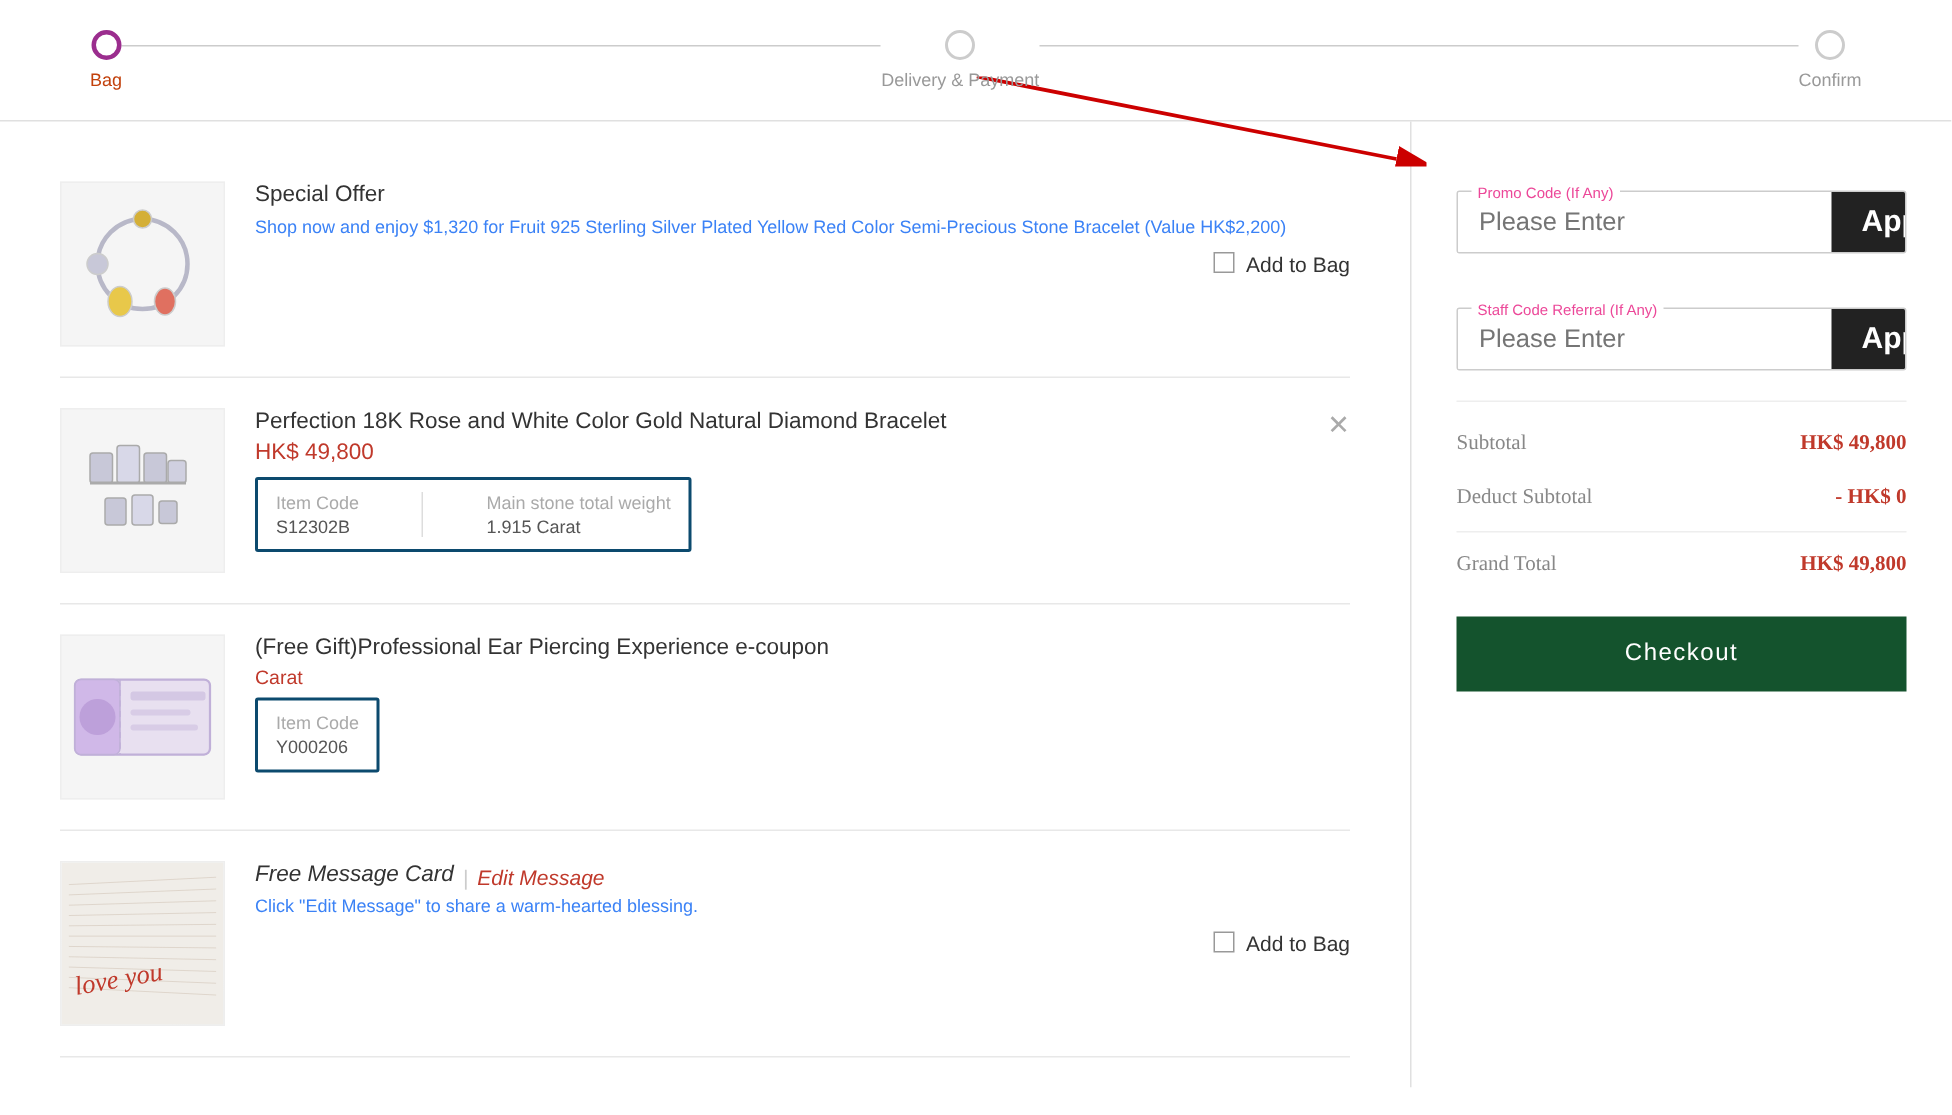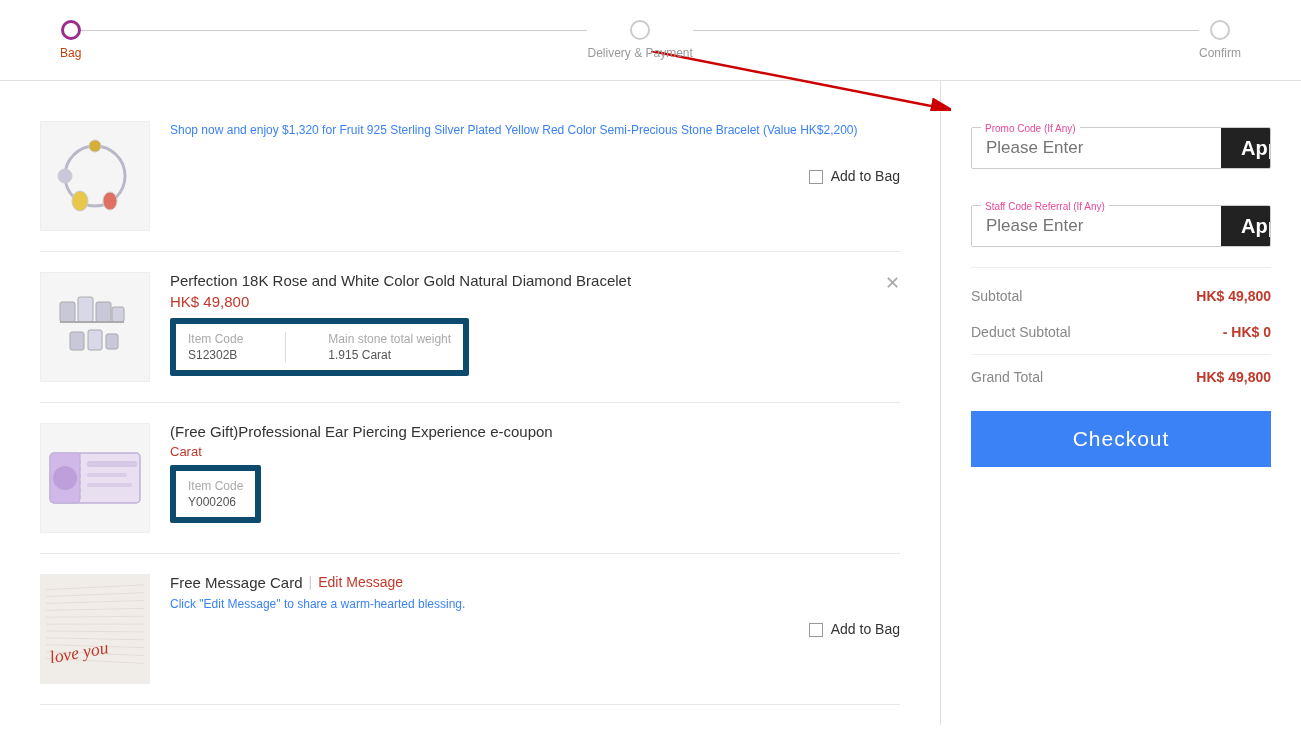--- a/index.html
+++ b/index.html
@@ -118,21 +118,21 @@
       font-size: 15px;
       color: #c0392b;
       margin-bottom: 8px;
     }
 
     .item-meta {
       display: flex;
       gap: 32px;
       font-size: 12px;
       color: #888;
-      border: 6px solid #0c4a6e;
+      border: 2px solid #0c4a6e;
       padding: 8px 12px;
       border-radius: 2px;
       display: inline-flex;
     }
 
     .item-meta span {
       color: #555;
     }
 
     .item-meta label {
@@ -154,21 +154,21 @@
       background: none;
       border: none;
       cursor: pointer;
       color: #aaa;
       font-size: 18px;
       line-height: 1;
     }
 
     .add-to-bag-container {
       display: flex;
-      align-items: flex-end;
+      align-items: flex-start;
       gap: 8px;
       position: absolute;
       right: 0;
       top: 50%;
       transform: translateY(-50%);
     }
 
     .add-to-bag-checkbox {
       width: 14px;
       height: 14px;
@@ -238,20 +238,21 @@
       font-size: 20px;
       cursor: pointer;
       font-weight: bold;
     }
 
     .summary-row {
       display: flex;
       justify-content: space-between;
       padding: 10px 0;
       font-size: 14px;
+      font-family: Liberation Serif, serif;
     }
 
     .summary-label {
       color: #888;
     }
 
     .summary-value {
       color: #c0392b;
       font-weight: bold;
     }
@@ -260,25 +261,25 @@
       color: #c0392b;
     }
 
     .summary-divider {
       border: none;
       border-top: 1px solid #eee;
     }
 
     .checkout-btn {
       width: 100%;
-      background: #3b82f6;
+      background: #14532d;
       color: #fff;
       border: none;
       padding: 16px;
-      font-size: 21px;
+      font-size: 16px;
       cursor: pointer;
       margin-top: 16px;
       letter-spacing: 1px;
     }
 
     .cart-wrapper {
       position: relative;
     }
 
     
@@ -294,21 +295,23 @@
     }
 
     
     .edit-link {
       color: #c0392b;
       cursor: pointer;
     }
 
     .item-name-row {
       display: flex;
+      align-items: center;
       gap: 6px;
+      font-style: italic;
     }
   </style>
 </head>
 <body>
 
 <div class="progress-bar-container">
   <div class="progress-steps">
 
     <div class="progress-step">
       <div class="step-circle active"></div>
@@ -340,20 +343,21 @@
 
         <svg width="90" height="90" viewBox="0 0 90 90">
           <circle cx="45" cy="45" r="30" fill="none" stroke="#b8b8c8" stroke-width="3"></circle>
           <circle cx="45" cy="15" r="6" fill="#d4af37" stroke="#ccc" stroke-width="1"></circle>
           <ellipse cx="30" cy="70" rx="8" ry="10" fill="#e8c84a" stroke="#ccc" stroke-width="1"></ellipse>
           <ellipse cx="60" cy="70" rx="7" ry="9" fill="#e07060" stroke="#ccc" stroke-width="1"></ellipse>
           <circle cx="15" cy="45" r="7" fill="#c8c8d8" stroke="#ccc" stroke-width="1"></circle>
         </svg>
       </div>
       <div class="item-details">
+        <div class="item-name special">Special Offer</div>
         <div class="item-desc">Shop now and enjoy $1,320 for Fruit 925 Sterling Silver Plated Yellow Red Color Semi-Precious Stone Bracelet (Value HK$2,200)</div>
       </div>
       <div class="add-to-bag-container">
         <input type="checkbox" class="add-to-bag-checkbox" style="">
         <span class="add-to-bag-label">Add to Bag</span>
       </div>
     </div>
 
     <div class="cart-item">
       <div class="item-image">

